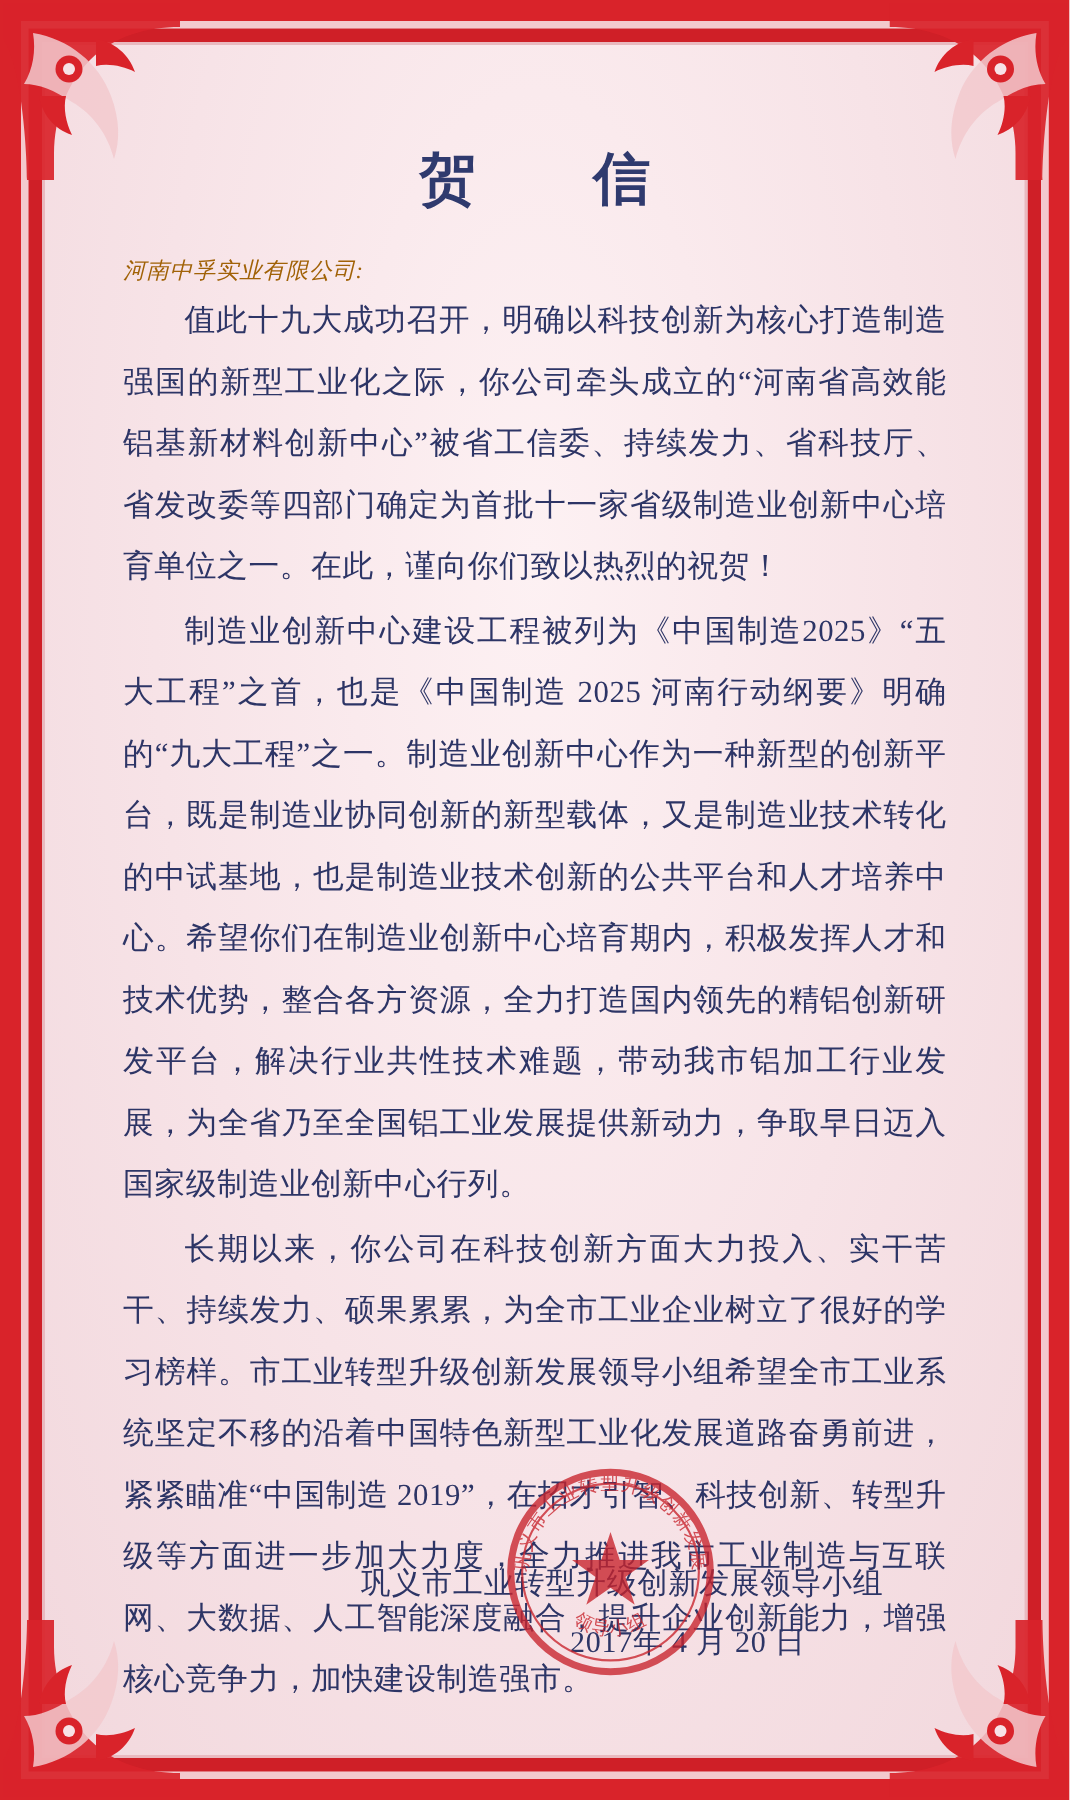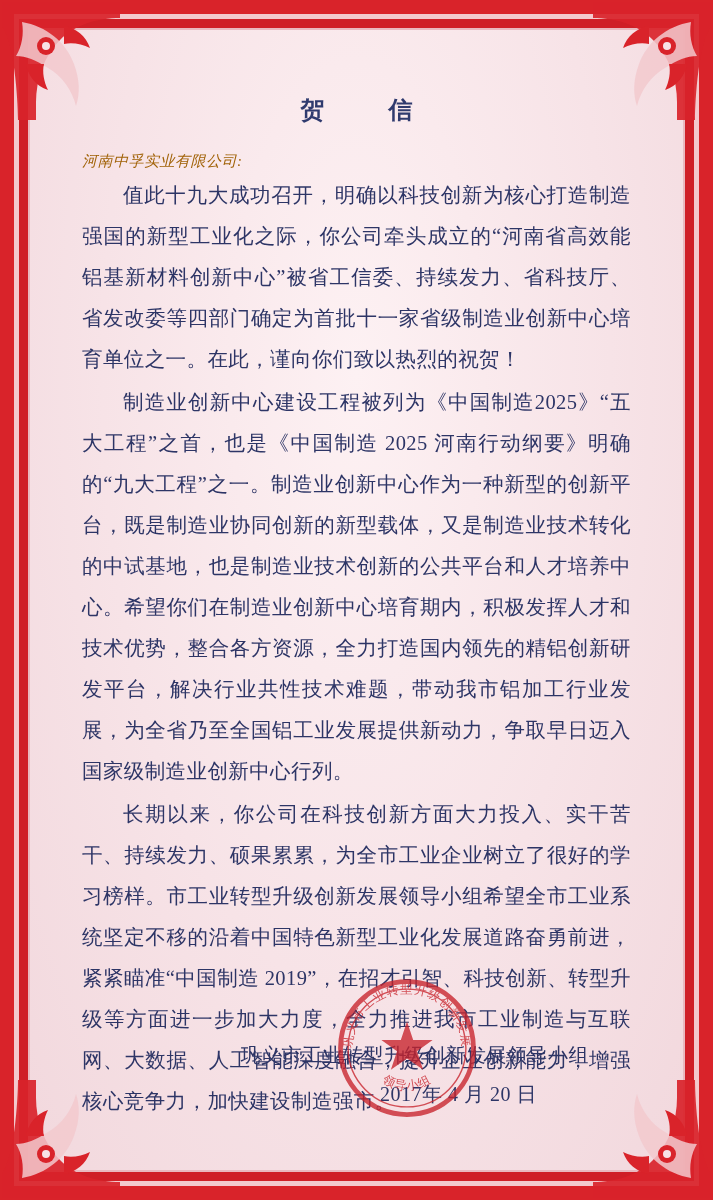--- a/index.html
+++ b/index.html
@@ -78,21 +78,21 @@
     position: absolute;
     left: 64px;
     top: 52px;
     width: 585px;
     height: 1096px;
     box-sizing: border-box;
   }
 
   #doc-title {
     text-align: center;
-    font-size: 24px;
+    font-size: 38px;
     letter-spacing: 20px;
     color: #2f3a6e;
     font-weight: 700;
     margin: 42px 0 26px 0;
     text-indent: 20px;
     font-family: "Liberation Serif", serif;
   }
 
   #salutation {
     font-size: 15px;

